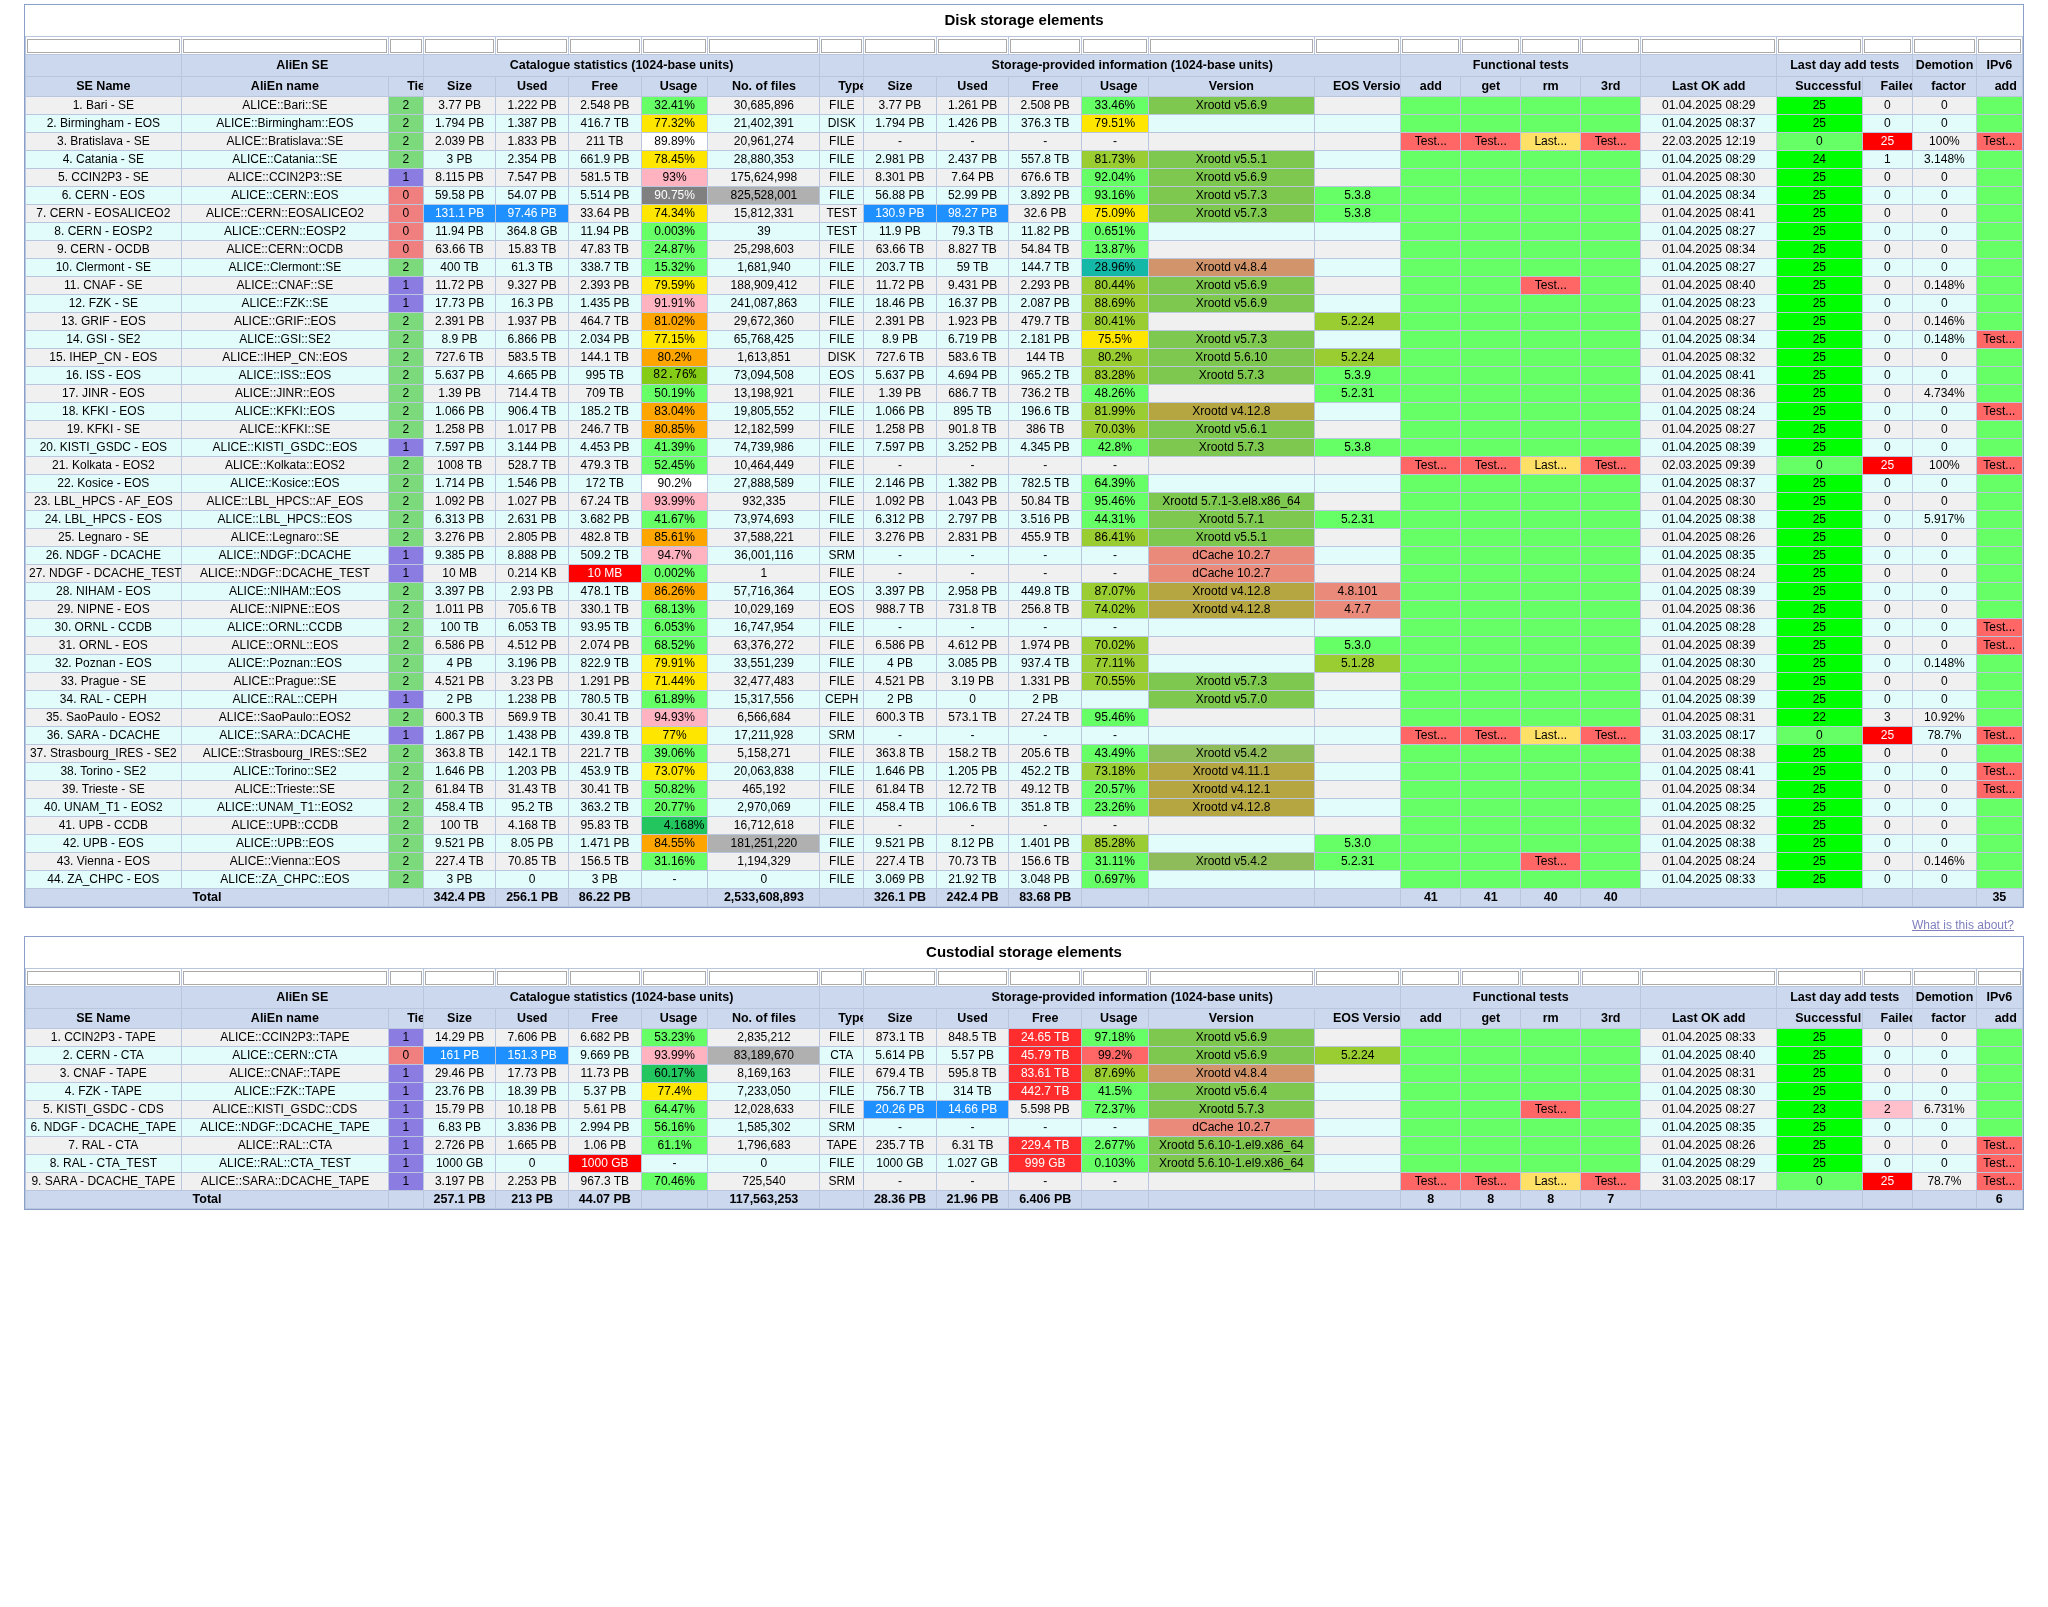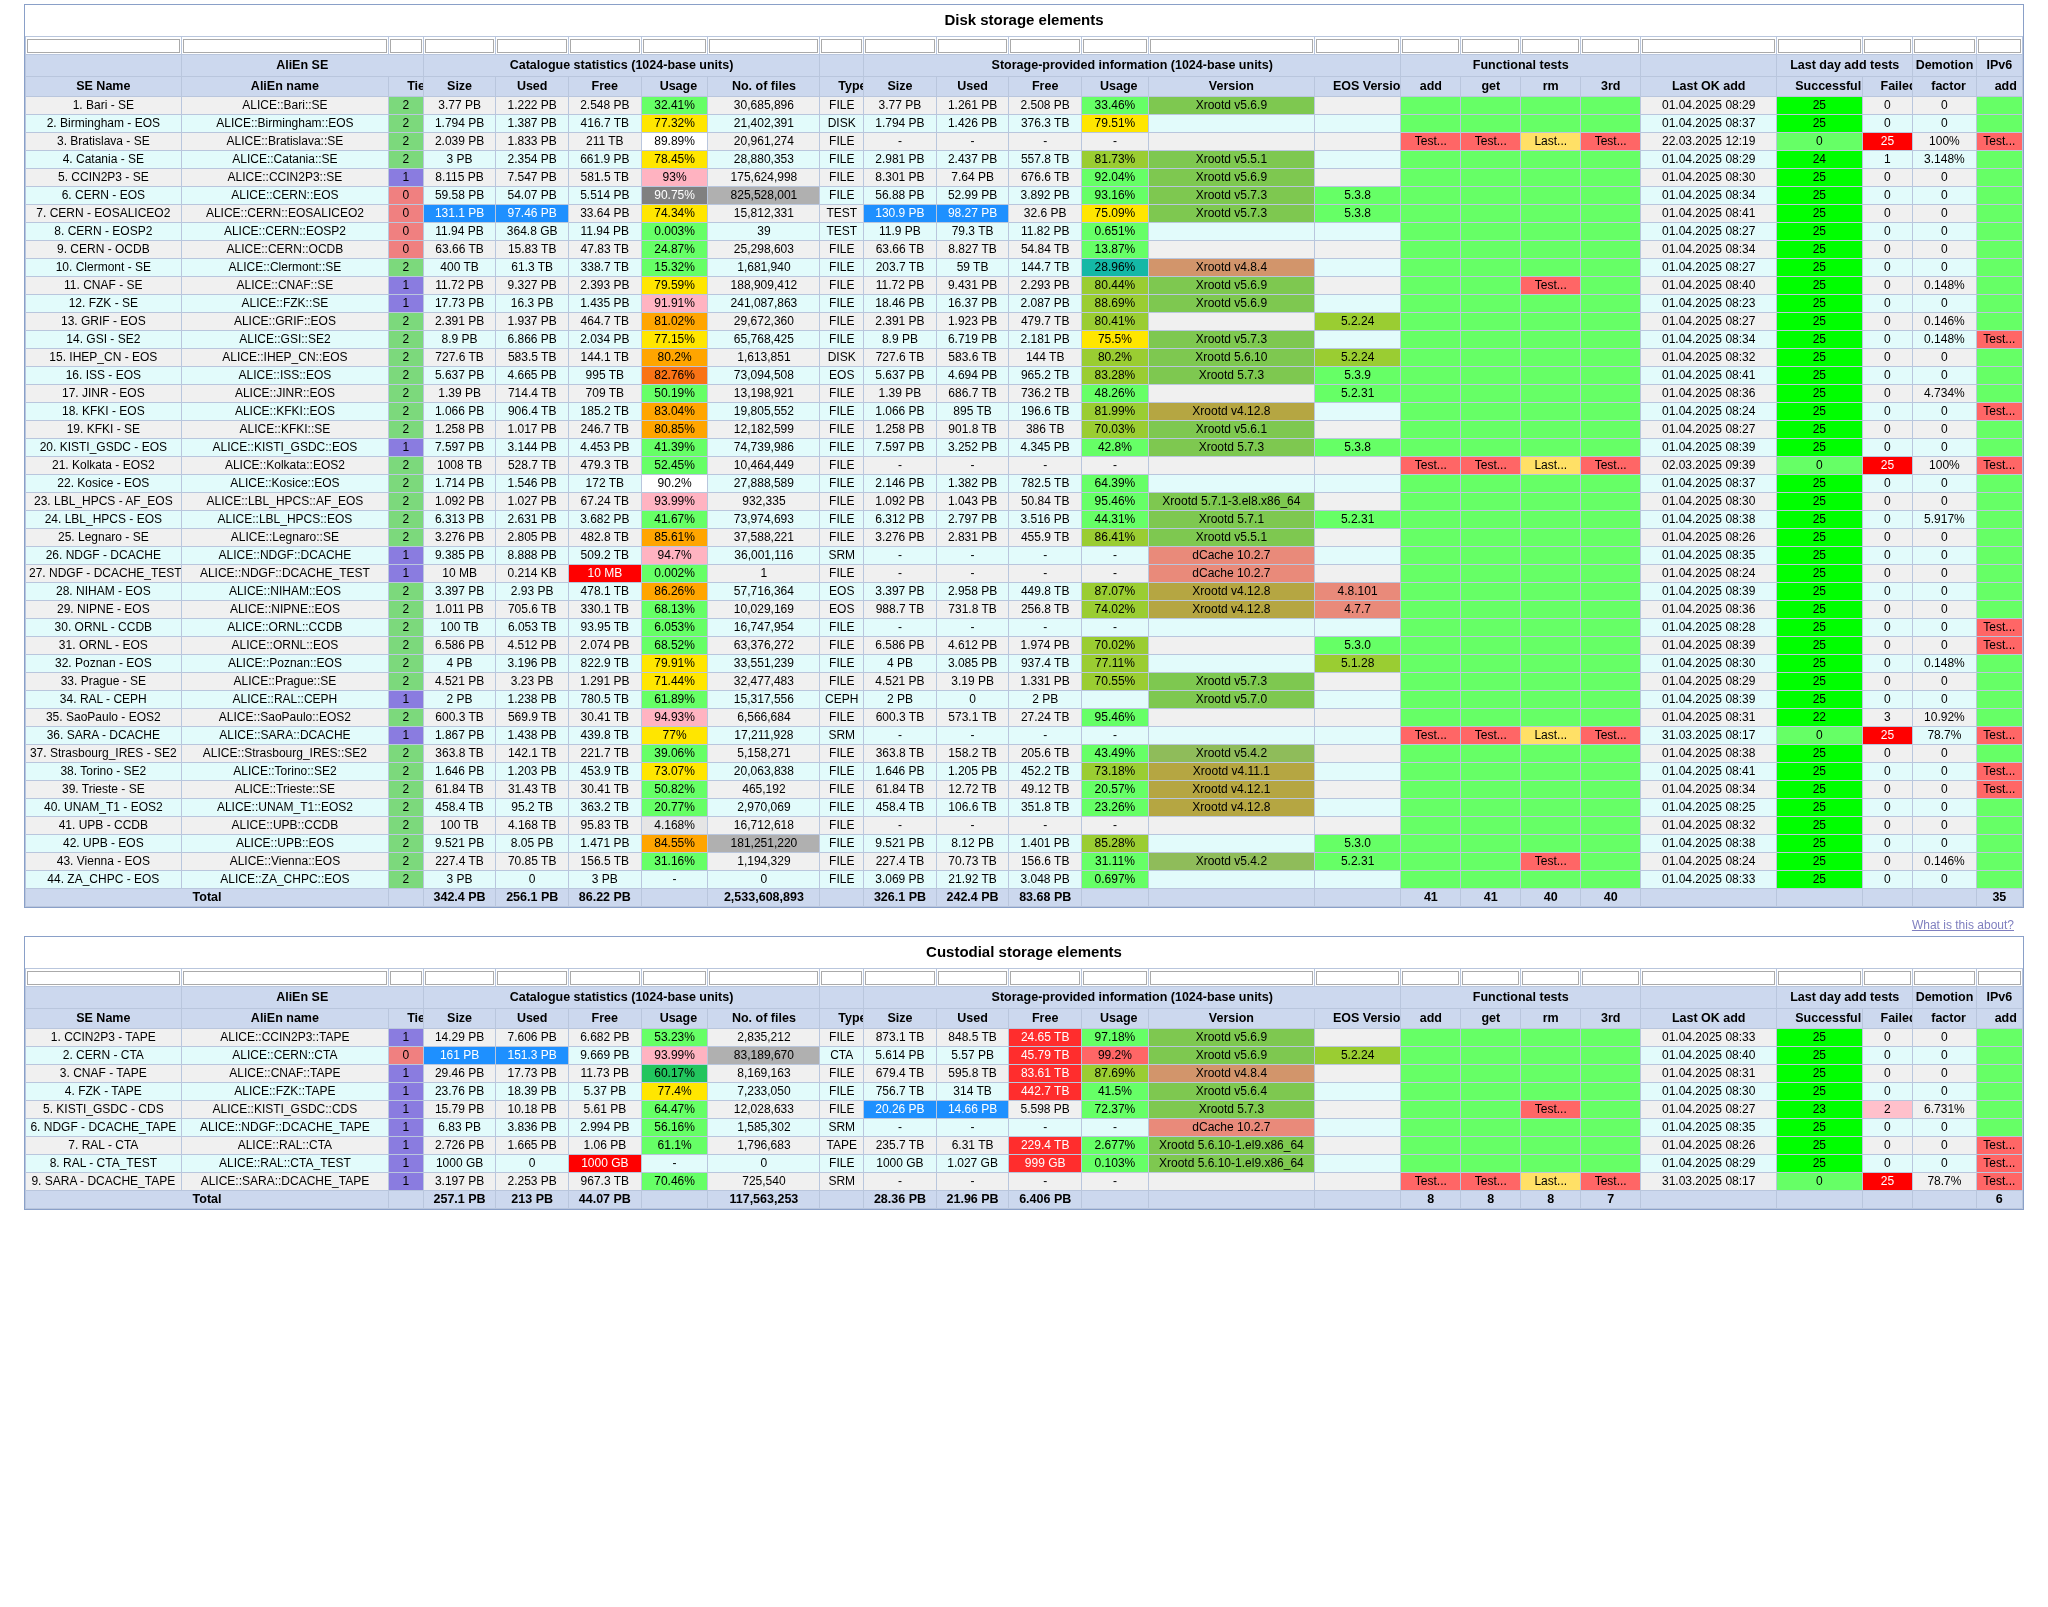--- a/index.html
+++ b/index.html
@@ -560,21 +560,21 @@
             <td class="right">0</td>
             <td style="background: rgb(102, 255, 102);"></td>
           </tr>
           <tr class="alt1">
             <td class="name">16. ISS - EOS</td>
             <td class="right">ALICE::ISS::EOS</td>
             <td style="background: rgb(124, 217, 124);">2</td>
             <td class="right">5.637 PB</td>
             <td class="right">4.665 PB</td>
             <td class="right">995 TB</td>
-            <td style="background: #f97316;">82.76%</td>
+            <td style="background: #84cc16; font-family: Liberation Mono, monospace;">82.76%</td>
             <td class="right">73,094,508</td>
             <td>EOS</td>
             <td class="right">5.637 PB</td>
             <td class="right">4.694 PB</td>
             <td class="right">965.2 TB</td>
             <td style="background: rgb(154, 205, 50);">83.28%</td>
             <td style="background: rgb(126, 200, 80);">Xrootd 5.7.3</td>
             <td style="background: rgb(102, 255, 102);">5.3.9</td>
             <td style="background: rgb(102, 255, 102);"></td>
             <td style="background: rgb(102, 255, 102);"></td>
@@ -1210,21 +1210,21 @@
             <td class="right">0</td>
             <td style="background: rgb(102, 255, 102);"></td>
           </tr>
           <tr class="alt0">
             <td class="name">41. UPB - CCDB</td>
             <td class="right">ALICE::UPB::CCDB</td>
             <td style="background: rgb(124, 217, 124);">2</td>
             <td class="right">100 TB</td>
             <td class="right">4.168 TB</td>
             <td class="right">95.83 TB</td>
-            <td style="background: #e5e5e5;">4.168%</td>
+            <td style="background: #22c55e; text-align: right;">4.168%</td>
             <td class="right">16,712,618</td>
             <td>FILE</td>
             <td class="right">-</td>
             <td class="right">-</td>
             <td class="right">-</td>
             <td>-</td>
             <td></td>
             <td></td>
             <td style="background: rgb(102, 255, 102);"></td>
             <td style="background: rgb(102, 255, 102);"></td>

